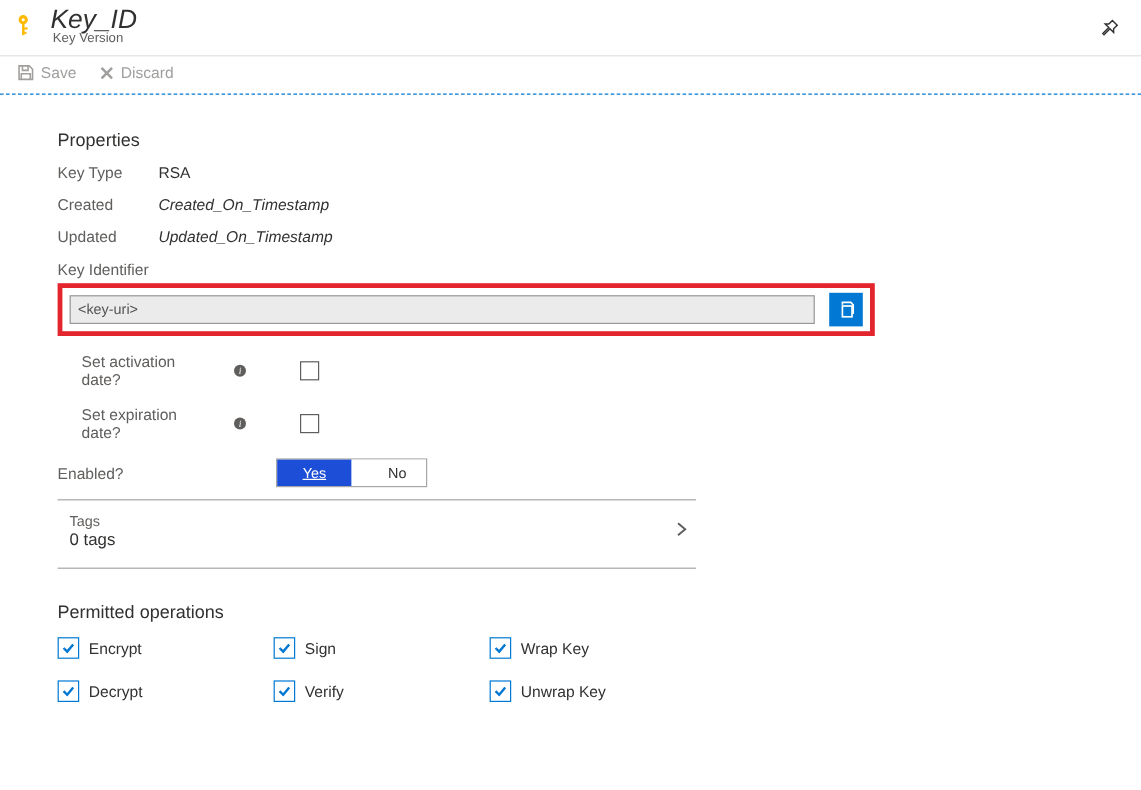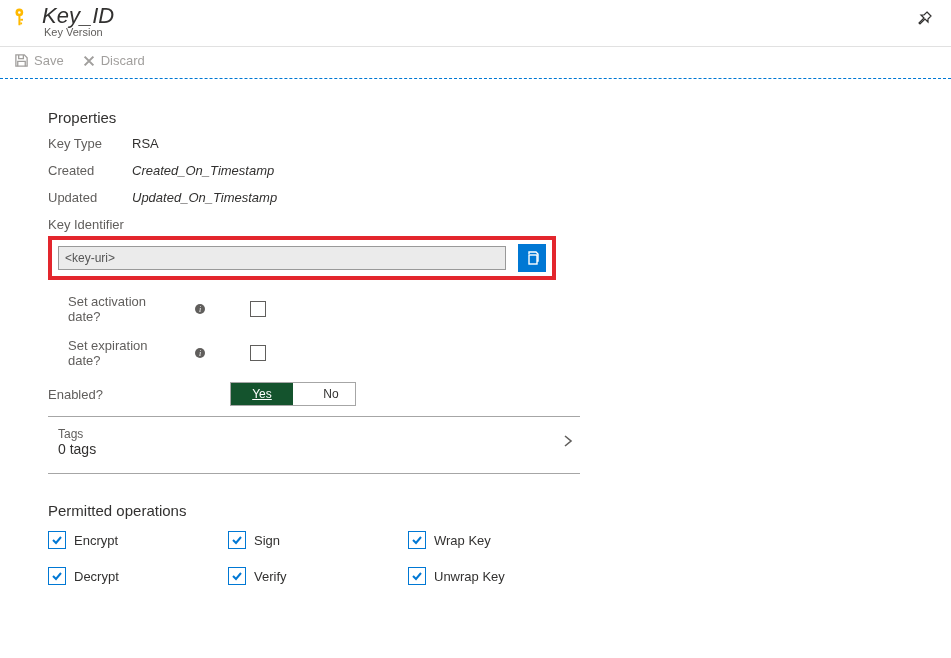--- a/index.html
+++ b/index.html
@@ -7,21 +7,21 @@
     font-family: "Segoe UI", Arial, sans-serif;
     font-size: 13px;
     color: #323130;
     background: #fff;
     width: 951px;
     height: 658px;
     overflow: hidden;
   }
   .header {
     display: flex;
-    align-items: flex-start;
+    align-items: center;
     padding: 4px 12px 8px 12px;
     border-bottom: 1px solid #e1e1e1;
   }
   .key-icon {
     color: #ffb900;
     margin-right: 8px;
     margin-top: 2px;
   }
   .title-block { flex: 1; }
   .title-main {
@@ -82,21 +82,21 @@
     color: #605e5c;
     font-size: 13px;
     margin-bottom: 4px;
   }
   .highlight-box {
     border: 4px solid #e3262d;
     padding: 4px 6px;
     display: flex;
     align-items: center;
     gap: 12px;
-    width: 508px;
+    width: 681px;
     margin-bottom: 14px;
   }
   .key-uri-input {
     flex: 1;
     height: 24px;
     border: 1px solid #999;
     background: #ebebeb;
     color: #555;
     font-size: 12px;
     padding: 0 6px;
@@ -154,21 +154,21 @@
   }
   .toggle-opt {
     width: 62px;
     height: 22px;
     display: flex;
     align-items: center;
     justify-content: center;
     font-size: 12px;
     cursor: pointer;
   }
-  .toggle-yes { background: #14532d; color: #fff; text-decoration: underline; }
+  .toggle-yes { background: #1d4ed8; color: #fff; text-decoration: underline; }
   .toggle-no { background: #fff; color: #323130; padding-left: 14px; }
   .divider {
     border: none;
     border-top: 1px solid #a6a6a6;
     width: 532px;
     margin: 6px 0 0 0;
   }
   .tags-row {
     display: flex;
     align-items: center;

